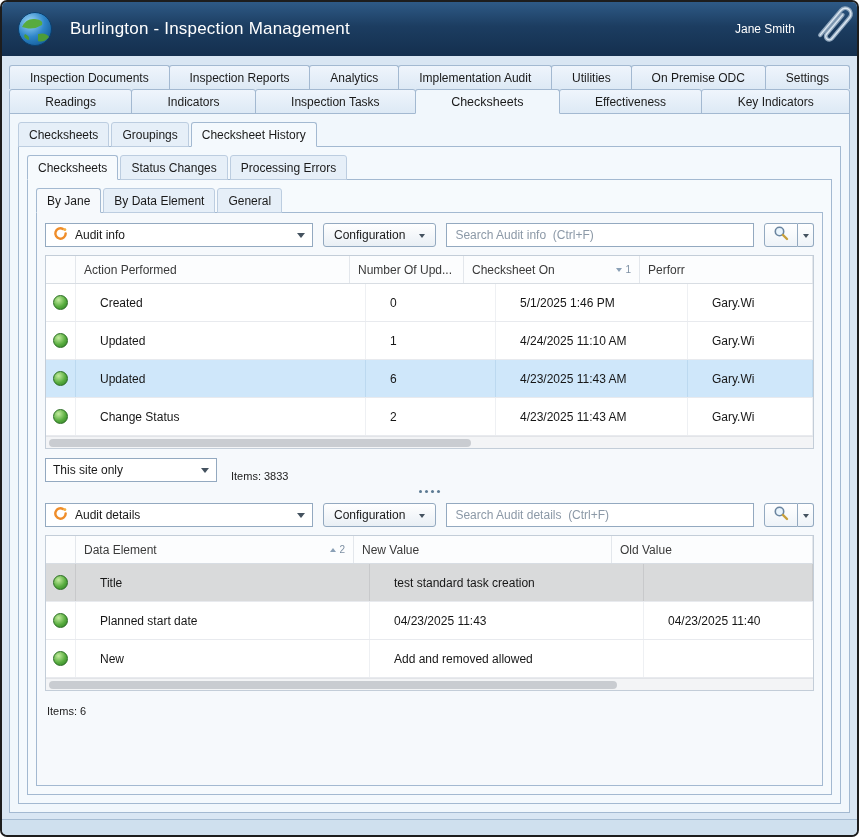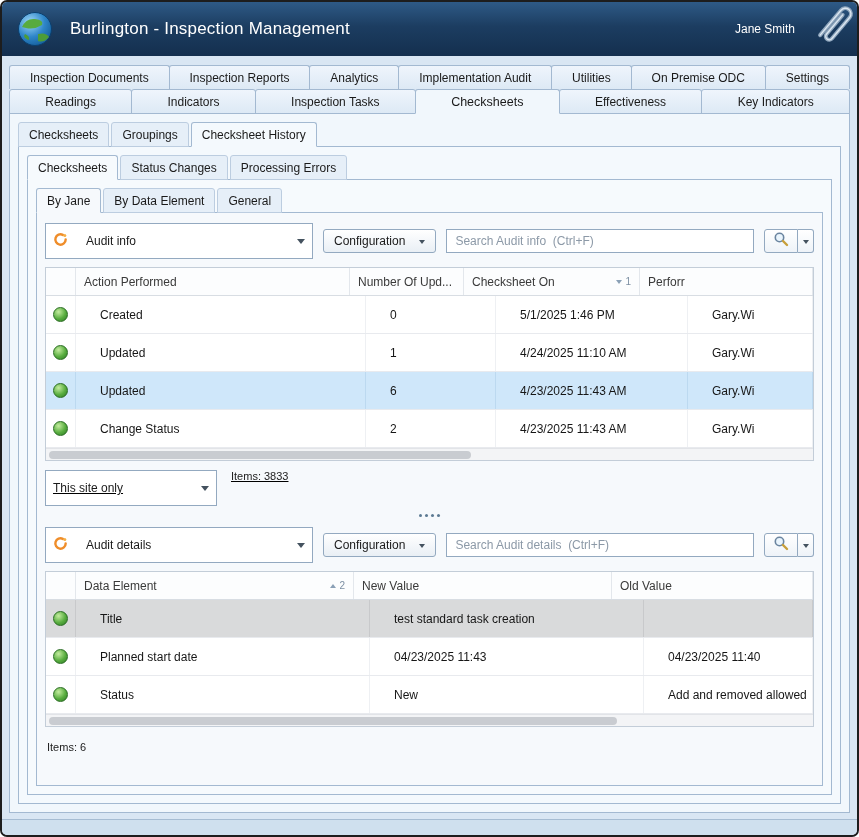--- a/index.html
+++ b/index.html
@@ -63,22 +63,22 @@
   .panel1{ background:#f4f9fd; }
   .panel2{ background:#f6fafd; }
   .panel3{ background:#f6f9fc; }
   .subtabs.l1 .stab.selected{ background:#f4f9fd; border-color:#a3b9d1; border-bottom-color:#f4f9fd; }
   .subtabs.l2 .stab.selected{ background:#f6fafd; border-color:#a3b9d1; border-bottom-color:#f6fafd; }
   .subtabs.l3 .stab.selected{ background:#f6f9fc; border-color:#a3b9d1; border-bottom-color:#f6f9fc; }
 
   
   .toolbar{ display:flex; align-items:center; gap:10px; margin:2px 0 8px 0; flex:0 0 auto; }
   .combo{
-    height:36px; background:#fff; border:1px solid #93a9c0;
-    display:flex; align-items:center; gap:18px; padding:0 7px; font-size:12px; color:#1a1a1a;
+    height:24px; background:#fff; border:1px solid #93a9c0;
+    display:flex; align-items:center; gap:7px; padding:0 7px; font-size:12px; color:#1a1a1a;
   }
   .combo.big{ width:268px; }
   .combo.site{ width:172px; }
   .combo .lbl{ flex:1 1 auto; white-space:nowrap; overflow:hidden; }
   .tri{ width:0; height:0; border:4px solid transparent; border-top:5px solid #44525f; transform:translateY(2px); }
   .cfg-btn{
     height:24px; border:1px solid #93a9c0; border-radius:3px;
     background:linear-gradient(#ffffff,#e9eff5);
     display:flex; align-items:center; gap:14px; padding:0 10px; font-size:12px; color:#1a1a1a;
   }
@@ -128,21 +128,21 @@
   .sort{ display:flex; align-items:center; gap:3px; color:#7d8fa3; font-size:10px; }
   .sorttri{ width:0; height:0; border:3.5px solid transparent; }
   .sorttri.down{ border-top:4.5px solid #8aa0b6; transform:translateY(2px); }
   .sorttri.up{ border-bottom:4.5px solid #8aa0b6; transform:translateY(-1px); }
 
   .hscroll{ height:12px; background:#f3f4f6; border-top:1px solid #e2e4e8; position:relative; }
   .hthumb{ position:absolute; top:2px; left:3px; height:8px; background:#c9ccd1; border-radius:4px; }
   .hthumb.w1{ width:55%; }
   .hthumb.w2{ width:74%; }
 
-  .site-row{ display:flex; align-items:flex-start; gap:14px; margin:9px 0 0 0; flex:0 0 auto;text-decoration:underline; }
+  .site-row{ display:flex; align-items:flex-end; gap:14px; margin:9px 0 0 0; flex:0 0 auto; }
   .items-label{ font-size:11px; color:#222; }
   .items-row{ margin-top:10px; flex:0 0 auto; padding-left:2px; }
 
   .splitter{ display:flex; justify-content:center; align-items:center; height:15px; margin:2px 0; flex:0 0 auto; }
   .split-dots{
     width:3px; height:3px; border-radius:50%; background:#5c7a93;
     box-shadow:6px 0 0 #5c7a93, 12px 0 0 #5c7a93, 18px 0 0 #5c7a93;
     transform:translateX(-9px);
   }
 
@@ -384,21 +384,20 @@
                   <span class="gicon"></span>
                 </div>
               <div class="td">Planned start date</div>
               <div class="td">04/23/2025 11:43</div>
               <div class="td">04/23/2025 11:40</div>
             </div>
             <div class="gridrow trow">
               <div class="td icon-cell">
                   <span class="gicon"></span>
                 </div>
-              <div class="td">Status</div>
               <div class="td">New</div>
               <div class="td">Add and removed allowed</div>
             </div>
 
             <div class="hscroll">
               <div class="hthumb w2"></div>
             </div>
           </div>
 
           <div class="items-row">

